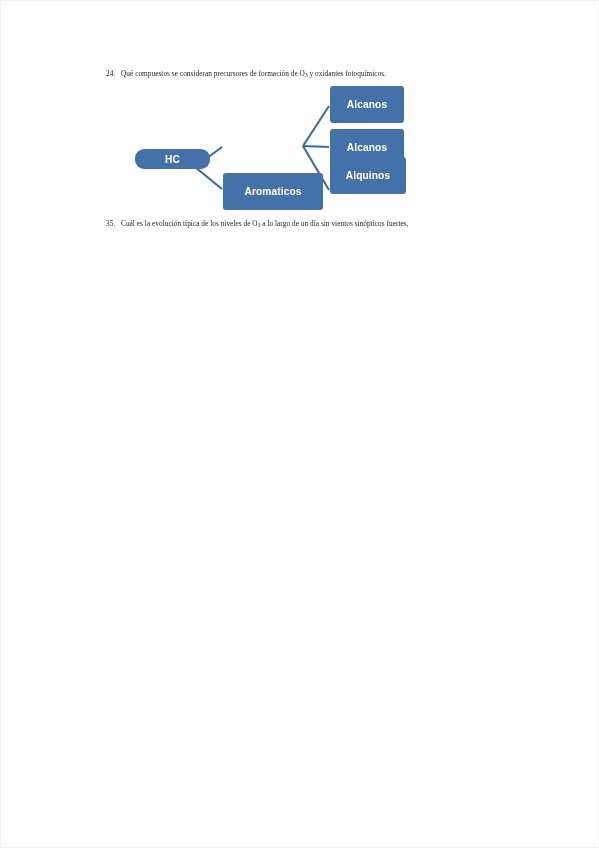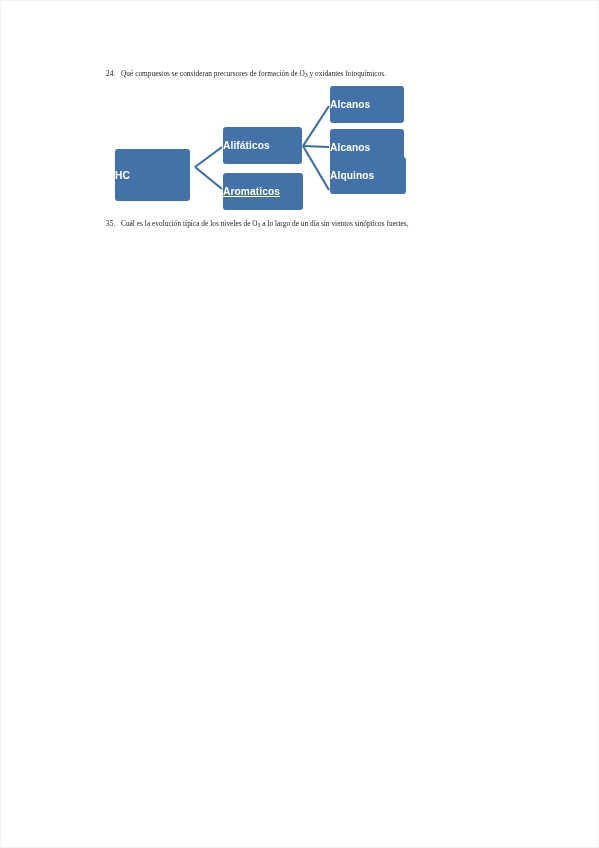--- a/index.html
+++ b/index.html
@@ -72,26 +72,27 @@
     position: absolute;
     background: #4472a8;
     border-radius: 3px;
     color: #ffffff;
     font-family: "Liberation Sans", sans-serif;
     font-weight: bold;
     font-size: 10.2px;
     letter-spacing: 0.1px;
     display: flex;
     align-items: center;
+    justify-content: center;
     box-sizing: border-box;
     z-index: 2;
   }
-  .node-hc       { left: 4px;   top: 68px; width: 75px; height: 52px; }
+  .node-hc       { left: 24px;   top: 68px; width: 75px; height: 20px; border-radius: 9px; }
   .node-alif     { left: 112px; top: 46px; width: 79px; height: 37px; }
-  .node-arom     { left: 112px; top: 92px; width: 80px; height: 37px; text-decoration: underline; }
+  .node-arom     { left: 112px; top: 92px; width: 100px; height: 37px; }
   .node-alcanos  { left: 219px; top: 5px;  width: 74px; height: 37px; }
   .node-alquenos { left: 219px; top: 48px; width: 74px; height: 37px; }
   .node-alquinos { left: 219px; top: 76px; width: 76px; height: 37px; }
 </style>
 </head>
 <body>
 
 <div id="page">
 
   <div class="question" id="q24">
@@ -113,23 +114,20 @@
 
       <line x1="192" y1="65" x2="218" y2="66" stroke="#3c6ba0" stroke-width="2.1"></line>
 
       <line x1="192" y1="65" x2="218" y2="109" stroke="#3c6ba0" stroke-width="2.1"></line>
     </svg>
 
     <div class="node node-hc">
       <span>HC</span>
     </div>
 
-    <div class="node node-alif">
-      <span>Alifáticos</span>
-    </div>
 
     <div class="node node-arom">
       <span>Aromaticos</span>
     </div>
 
     <div class="node node-alcanos">
       <span>Alcanos</span>
     </div>
 
     <div class="node node-alquenos">

